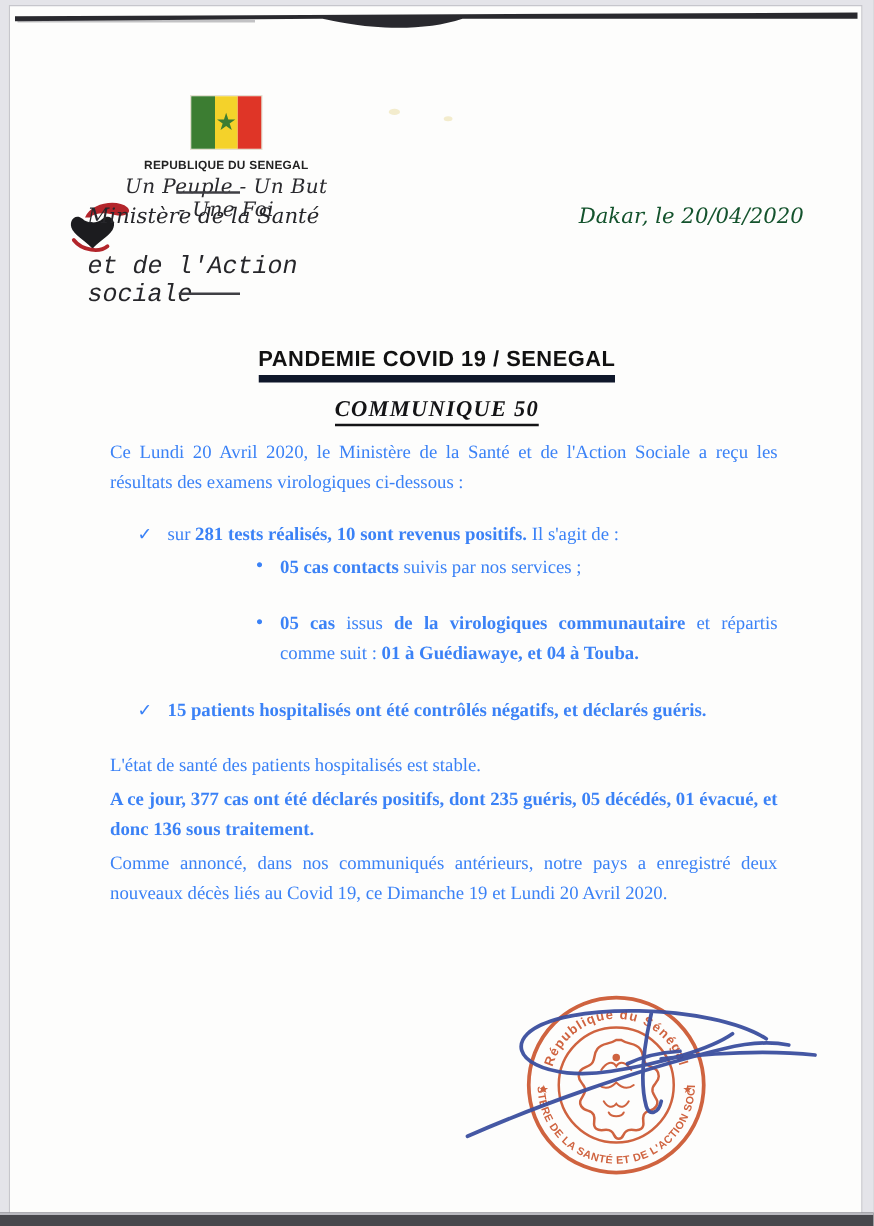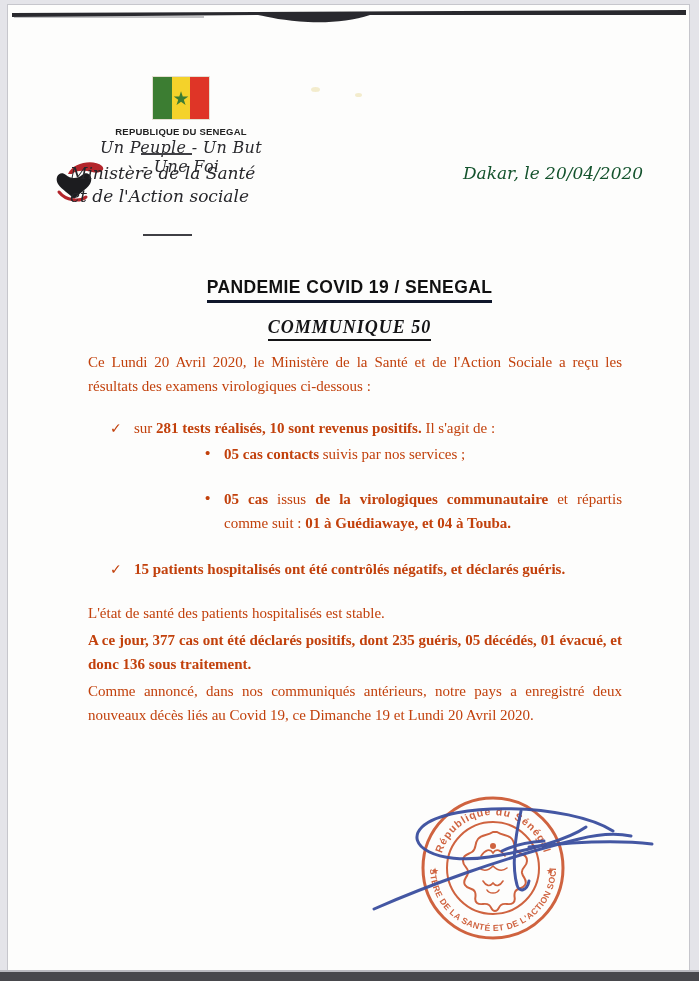--- a/index.html
+++ b/index.html
@@ -43,44 +43,44 @@
   .hrule { position:absolute; height:2px; background:#3f3f44; }
   .rule-top { left:133px; top:148px; width:51px; }
   .rule-bottom { left:135px; top:229px; width:49px; }
 
   .ministry-logo { position:absolute; left:46px; top:152px; }
   .ministry-text {
     position:absolute; left:62px; top:158px; width:215px; text-align:left;
     font-style:italic; font-family:"DejaVu Serif", serif; color:#26262a;
   }
   .ministry-text .l1 { font-size:17px; }
-  .ministry-text .l2 { font-size:17px; margin-top:3px; }
+  .ministry-text .l2 { font-size:20px; margin-top:19px;font-family:Liberation Mono, monospace; }
 
   .dateline {
     position:absolute; left:430px; top:158px; width:230px; text-align:center;
     font-style:italic; font-size:17px; font-family:"DejaVu Serif", serif; color:#14532d;
   }
 
   
   .title-wrap { position:absolute; left:0; top:272px; width:683px; text-align:center; }
   .doc-title {
     display:inline-block; font-family:"Liberation Sans", sans-serif; font-weight:bold;
     font-size:17.5px; letter-spacing:.4px; color:#111;
-    border-bottom:3px solid #0f172a; padding-bottom:2px;
+    border-bottom:6px solid #0f172a; padding-bottom:2px;
   }
   .subtitle-wrap { position:absolute; left:0; top:312px; width:683px; text-align:center; }
   .doc-subtitle {
     display:inline-block; font-weight:bold; font-style:italic; font-size:18px;
     letter-spacing:1px; color:#141416; border-bottom:2px solid #141416; padding-bottom:1px;
   }
 
   
   .body-text {
     position:absolute; left:80px; top:346px; width:534px;
-    font-size:15px; line-height:23.5px; text-align:justify; color:#c2410c;
+    font-size:15px; line-height:23.5px; text-align:justify; color:#3b82f6;
   }
   .body-text p { margin:0; }
   .b { font-weight:bold; }
   .intro { margin-bottom:19px !important; }
   .check-item { position:relative; padding-left:46px; }
   .check-item .marker { position:absolute; left:22px; top:0; font-family:"DejaVu Sans", sans-serif; font-size:14px; }
   .ci-1 { margin-bottom:2px !important; }
   .bullet-item { position:relative; padding-left:136px; }
   .bullet-item .marker { position:absolute; left:117px; top:-1px; font-weight:bold; }
   .bi-1 { margin-bottom:22px !important; }

